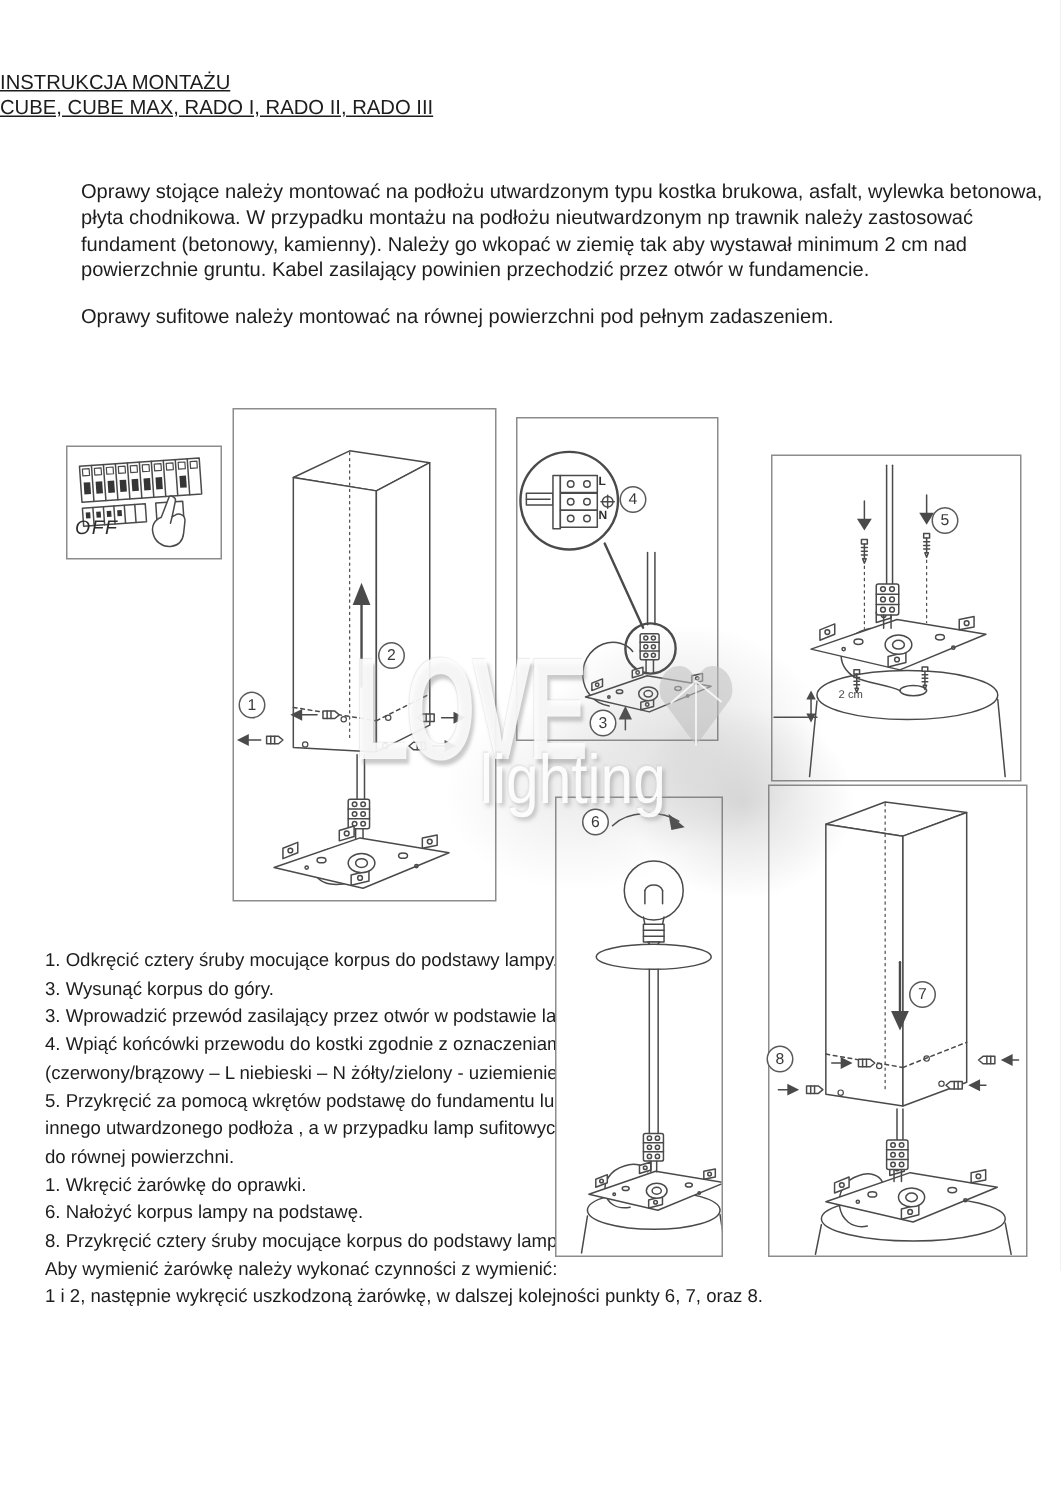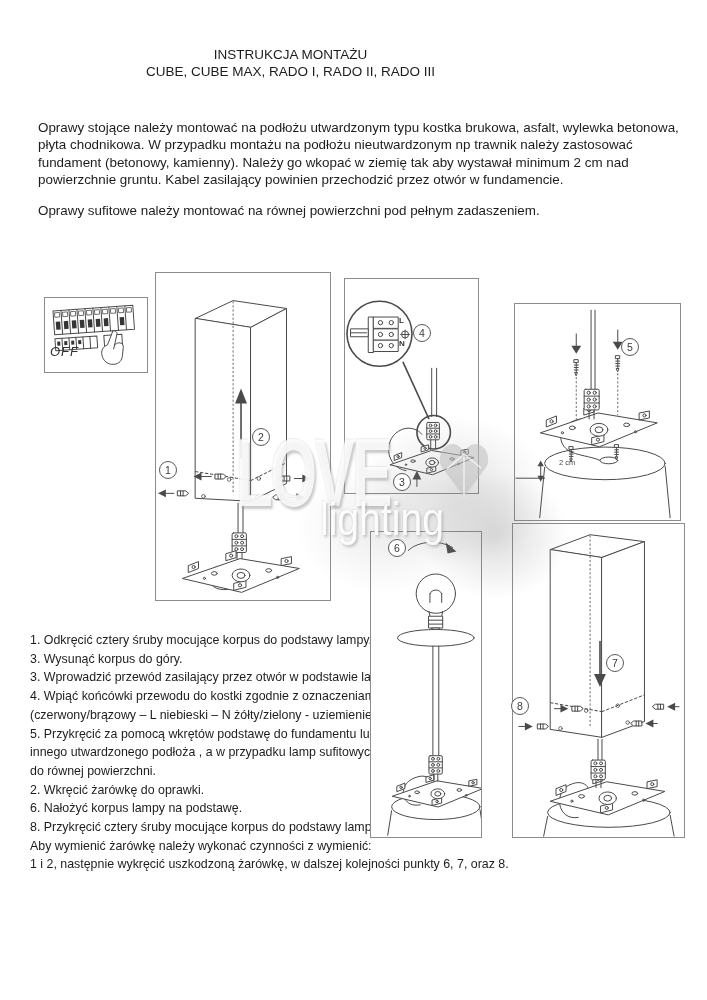--- a/index.html
+++ b/index.html
@@ -1,22 +1,22 @@
 <!DOCTYPE html>
 <html><head>
 <meta charset="utf-8">
 <style>
   html,body { margin:0; padding:0; background:#e8e8e8; }
   .page { position:relative; width:707px; height:1000px; background:#ffffff; margin:0 auto;
           font-family:"Liberation Sans", sans-serif; color:#231f20; overflow:hidden; }
 
-  .title { position:absolute; top:46px; left:0; width:581px; text-align:center;
-           font-size:13.5px; line-height:17px; color:#1d1d1d; }
+  .title { position:absolute; top:46px; left:0; width:581px; text-align:left;
+           font-size:13.5px; line-height:17px; color:#1d1d1d;text-decoration:underline; }
   .para  { position:absolute; left:38px; font-size:13.4px; line-height:17.4px; color:#1d1d1d; }
-  .para div { white-space:nowrap; }
+  .para div { white-space:nowrap;margin-left:16px; }
   .steps { position:absolute; left:30px; top:631px; font-size:12.4px; line-height:18.7px; color:#1d1d1d; }
   .steps div { white-space:nowrap; }
 
   .panel { position:absolute; border:1px solid #8c8c8c; background:#fff; box-sizing:border-box; }
   .panel svg { display:block; }
 
   
   .diag :is(path,line,rect,circle,ellipse,polygon,polyline) {
       stroke:#4a4a4a; stroke-width:1; fill:none; vector-effect:non-scaling-stroke;
       stroke-linecap:round; stroke-linejoin:round; }
@@ -127,21 +127,21 @@
 
   <div class="steps">
     <div>1. Odkręcić cztery śruby mocujące korpus do podstawy lampy.</div>
     <div>3. Wysunąć korpus do góry.</div>
     <div>3. Wprowadzić przewód zasilający przez otwór w podstawie lampy.</div>
     <div>4. Wpiąć końcówki przewodu do kostki zgodnie z oznaczeniami</div>
     <div>(czerwony/brązowy – L niebieski – N żółty/zielony - uziemienie).</div>
     <div>5. Przykręcić za pomocą wkrętów podstawę do fundamentu lub</div>
     <div>innego utwardzonego podłoża , a w przypadku lamp sufitowych</div>
     <div>do równej powierzchni.</div>
-    <div>2. Wkręcić żarówkę do oprawki.</div>
+    <div>1. Wkręcić żarówkę do oprawki.</div>
     <div>6. Nałożyć korpus lampy na podstawę.</div>
     <div>8. Przykręcić cztery śruby mocujące korpus do podstawy lampy.</div>
     <div>Aby wymienić żarówkę należy wykonać czynności z wymienić:</div>
     <div>1 i 2, następnie wykręcić uszkodzoną żarówkę, w dalszej kolejności punkty 6, 7, oraz 8.</div>
   </div>
 
   <div class="panel diag" style="left:44px;top:297px;width:104px;height:76px">
     <svg width="102" height="74" viewBox="0 0 102 74">
       <g transform="rotate(-4 50 26)">
         <rect class="fw" x="9" y="10" width="80" height="24"></rect>

